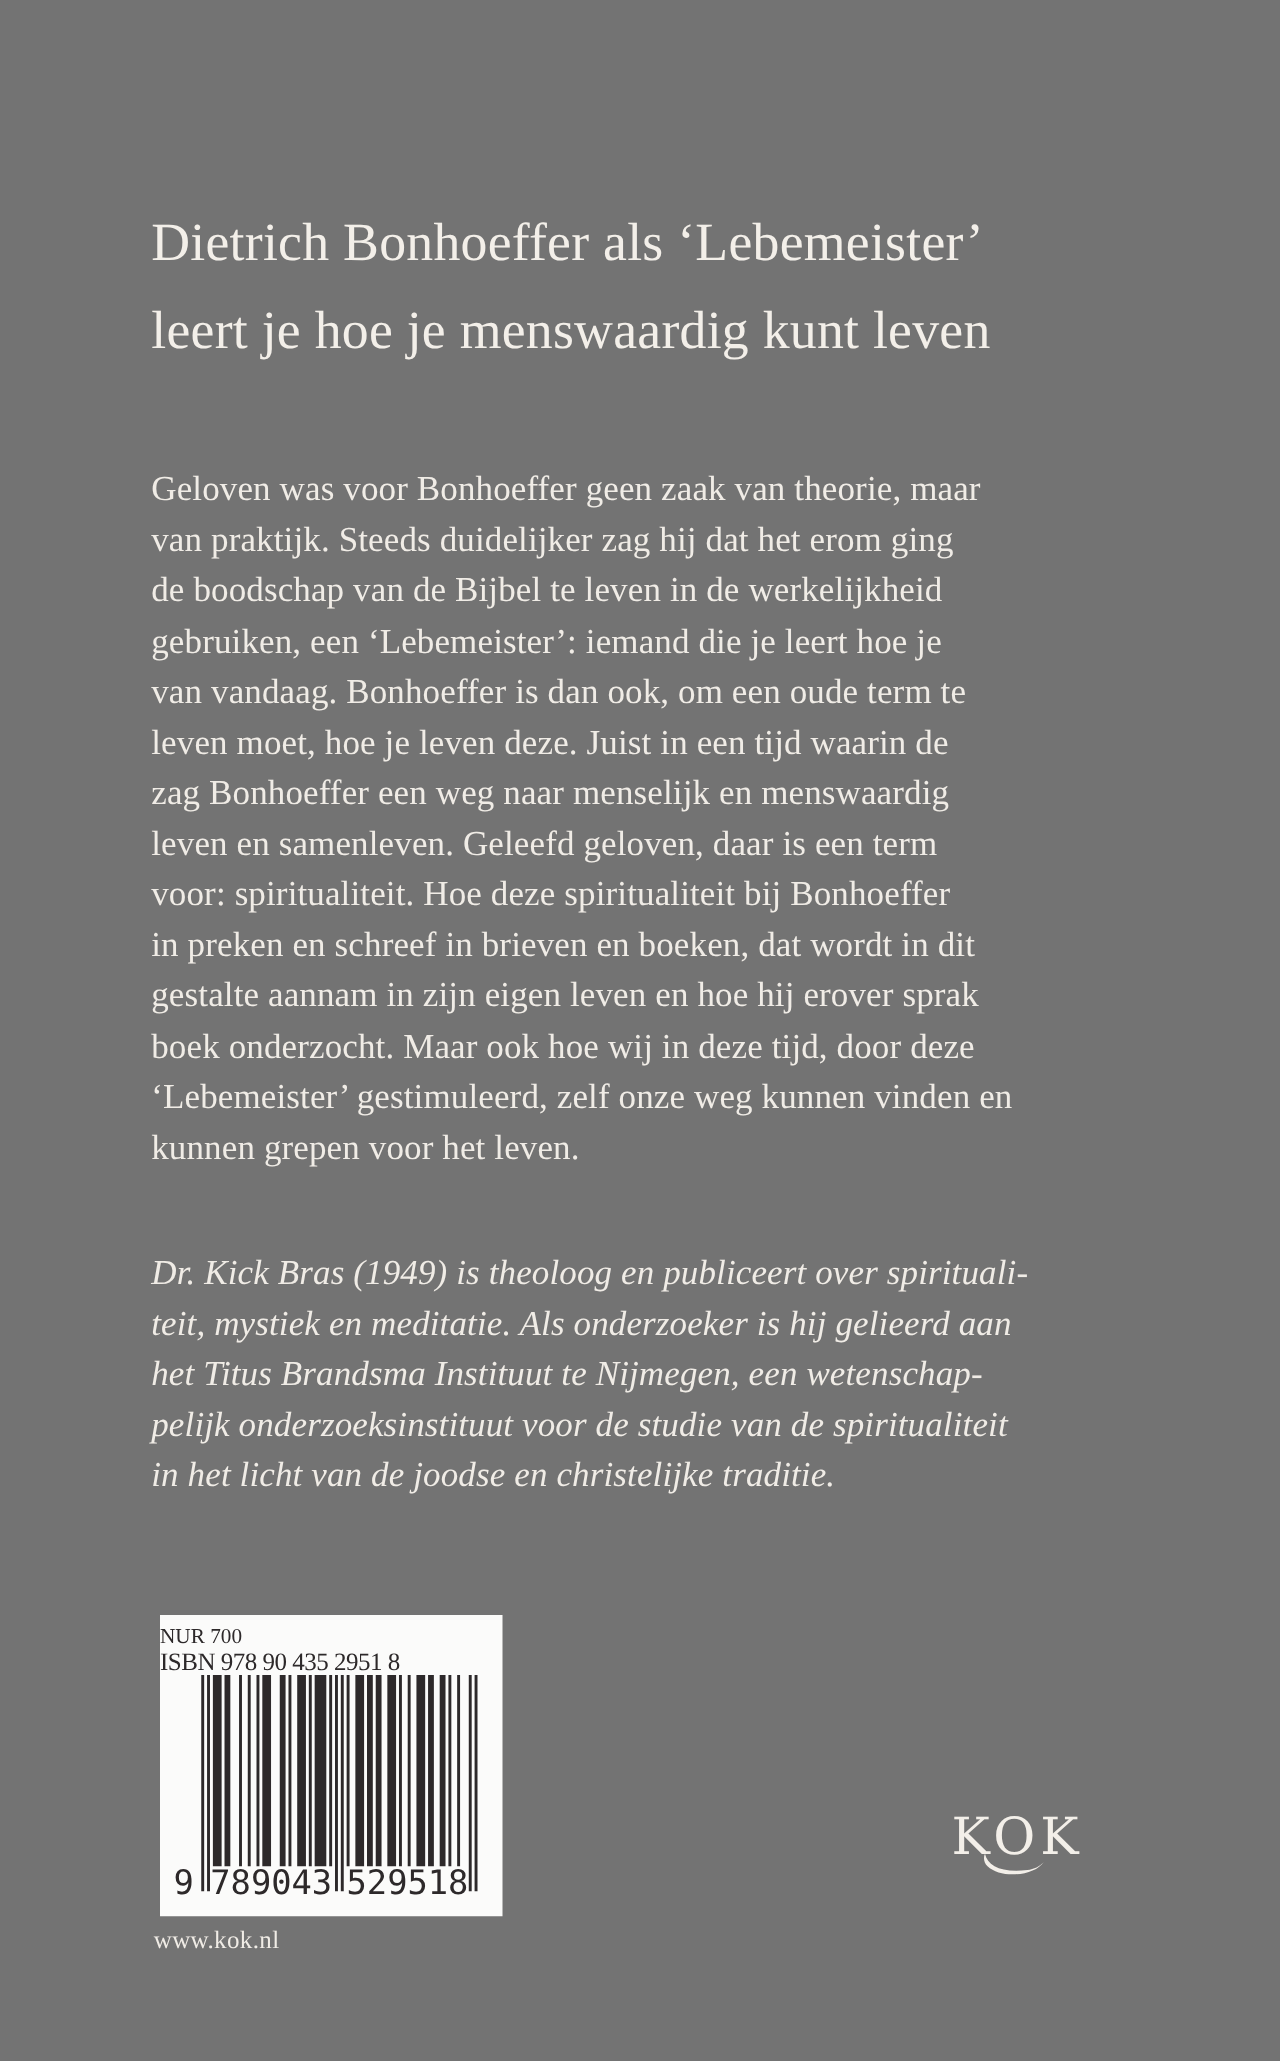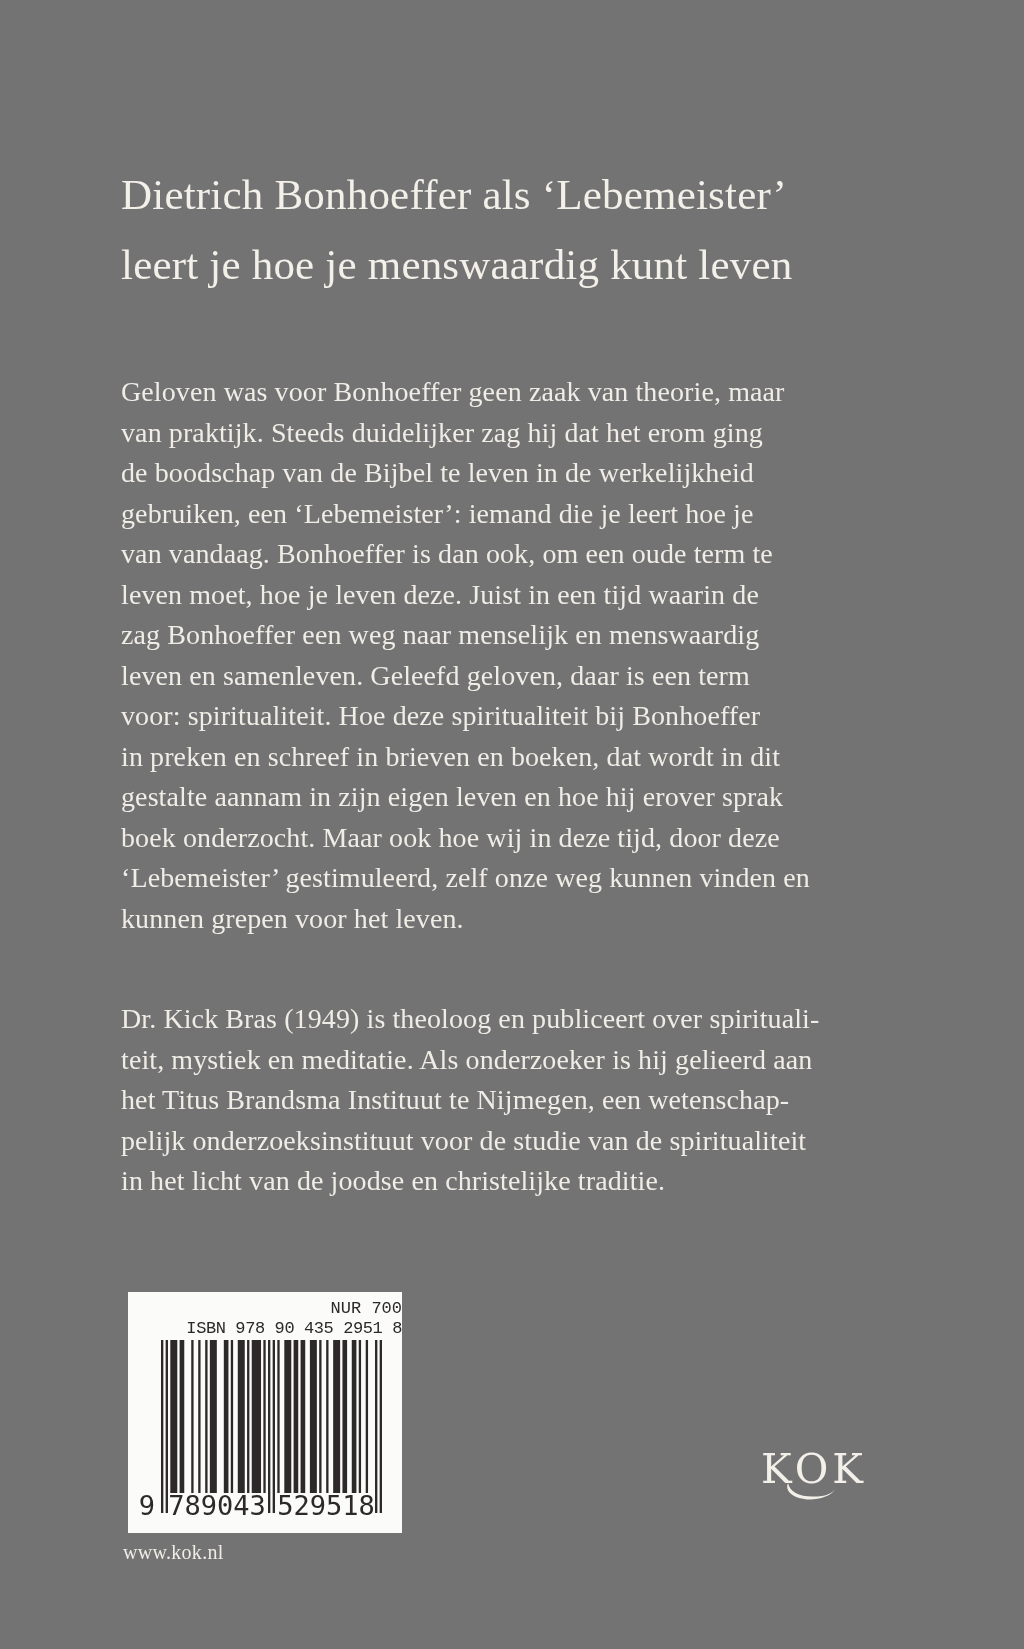--- a/index.html
+++ b/index.html
@@ -16,36 +16,36 @@
     font-size:43px;line-height:70px;
     letter-spacing:0.2px;
     color:#f3efe9;
   }
   .para{
     position:absolute;left:121px;
     font-size:28px;line-height:40.5px;
     letter-spacing:0.1px;
   }
   .para-intro{top:352px;margin-top:20px;}
-  .para-bio{top:999px;}
+  .para-bio{top:999px;font-style:italic;}
   .text-line{white-space:nowrap;}
   .barcode-box{
     position:absolute;left:128px;top:1292px;
     width:274px;height:241px;
     background:#fbfbfa;
   }
   .bc-caption{
     position:absolute;left:0;width:100%;
-    text-align:right;
-    font-family:Liberation Mono, monospace;
+    text-align:left;
+    font-family:Liberation Serif, serif;
     color:#2d292a;
     white-space:nowrap;
   }
   .bc-nur{top:7px;font-size:17px;}
-  .bc-isbn{top:27px;font-size:17px;letter-spacing:-0.4px;}
+  .bc-isbn{top:27px;font-size:20px;letter-spacing:-0.4px;}
   .ean-svg{position:absolute;left:0;top:48px;display:block;}
   .ean-digit{
     font-family:"DejaVu Sans Mono","Liberation Mono",monospace;
     font-size:27px;fill:#2d292a;
   }
   .logo-svg{position:absolute;left:754px;top:1442px;display:block;}
   .logo-text{
     font-family:"DejaVu Serif","Liberation Serif",serif;
     font-size:41px;fill:#f3efe9;letter-spacing:4px;
   }

